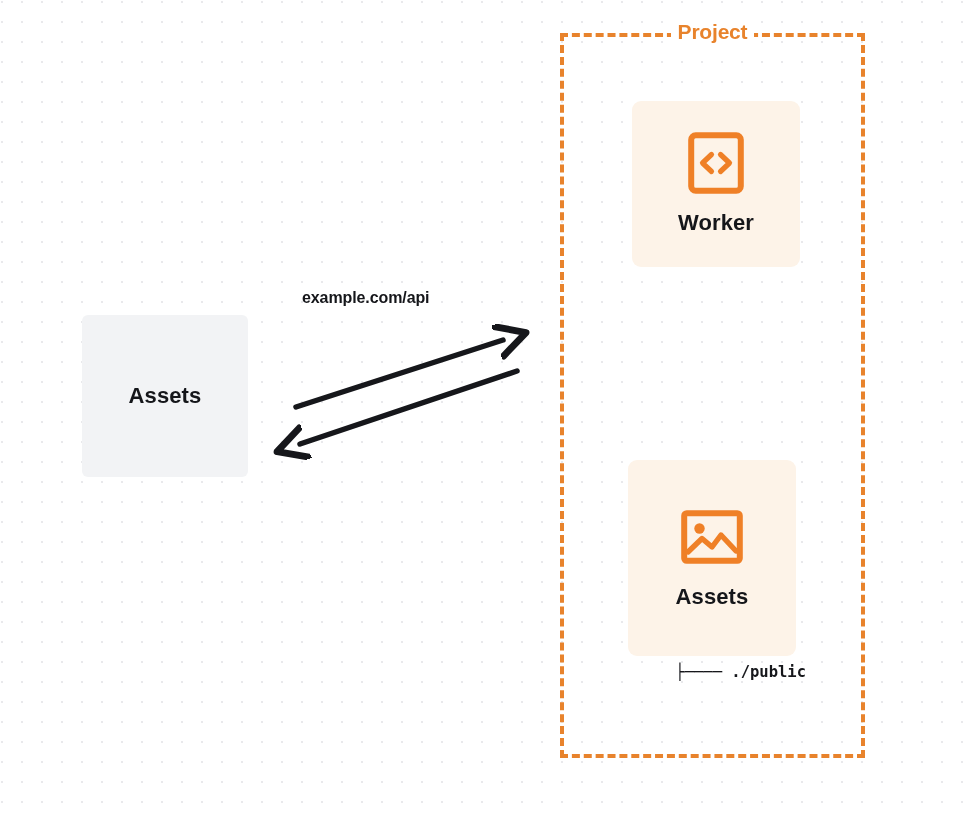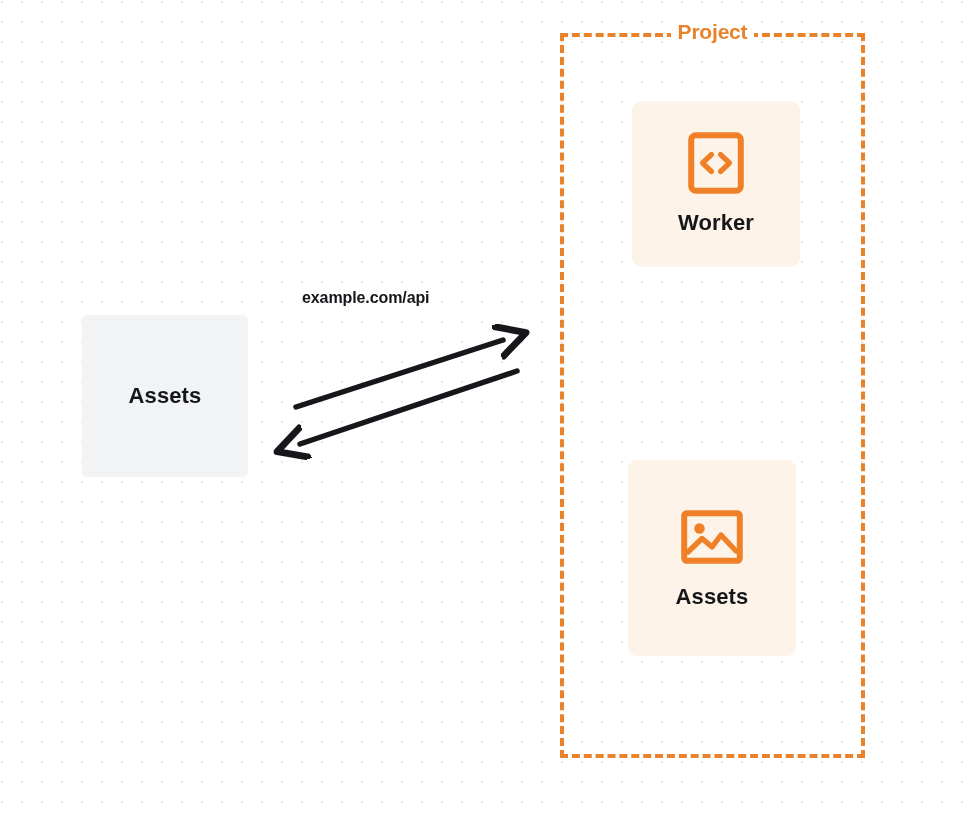--- a/index.html
+++ b/index.html
@@ -192,16 +192,17 @@
       <svg width="62" height="54" viewBox="0 0 62 54" xmlns="http://www.w3.org/2000/svg">
         <rect x="3.2" y="3.2" width="55.6" height="47.6" rx="2.5" ry="2.5" fill="none" stroke="#ef8027" stroke-width="6"></rect>
         <circle cx="18.5" cy="18.5" r="5.2" fill="#ef8027"></circle>
         <path d="M7,42 L21,28.5 L31,37 L40,25 L55,41" fill="none" stroke="#ef8027" stroke-width="5.4" stroke-linecap="round" stroke-linejoin="round"></path>
       </svg>
     </span>
     <span class="node-label">Assets</span>
   </div>
 
   <div id="assets-tree">
+    <span class="tree-row">├──── ./public</span>
     
   </div>
 
 </div>
 
 </body></html>

